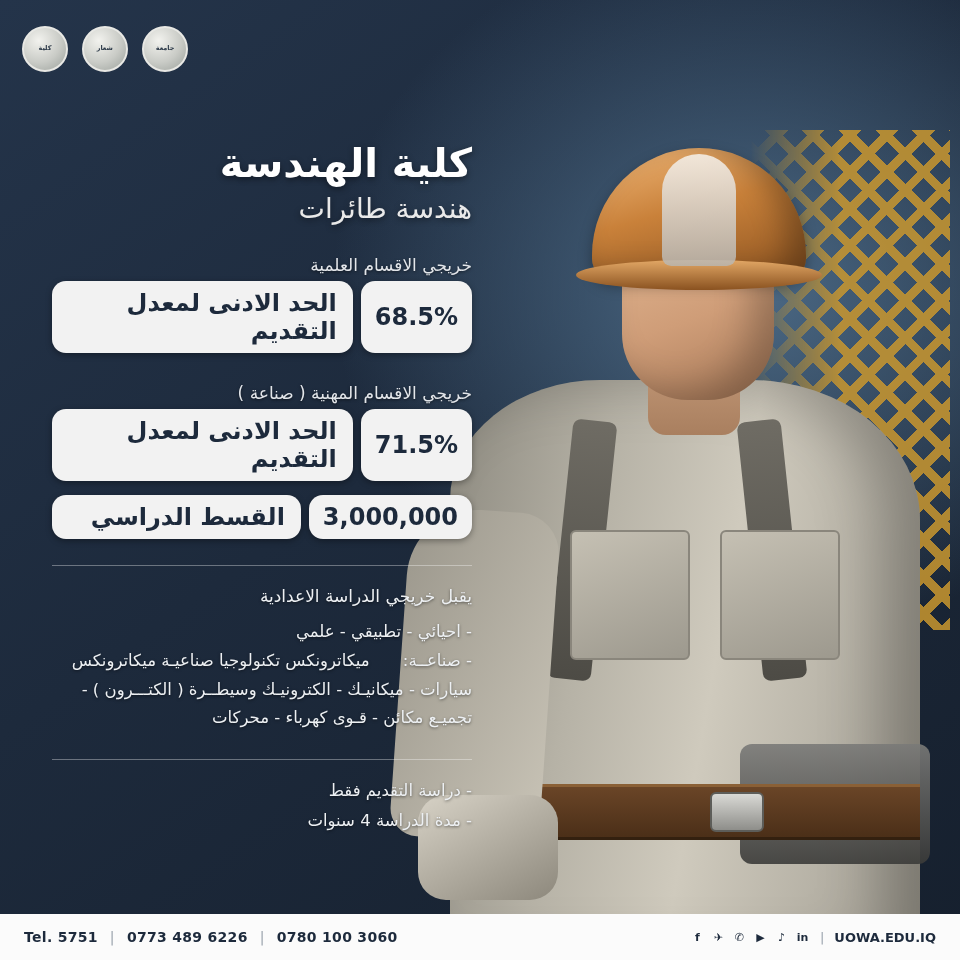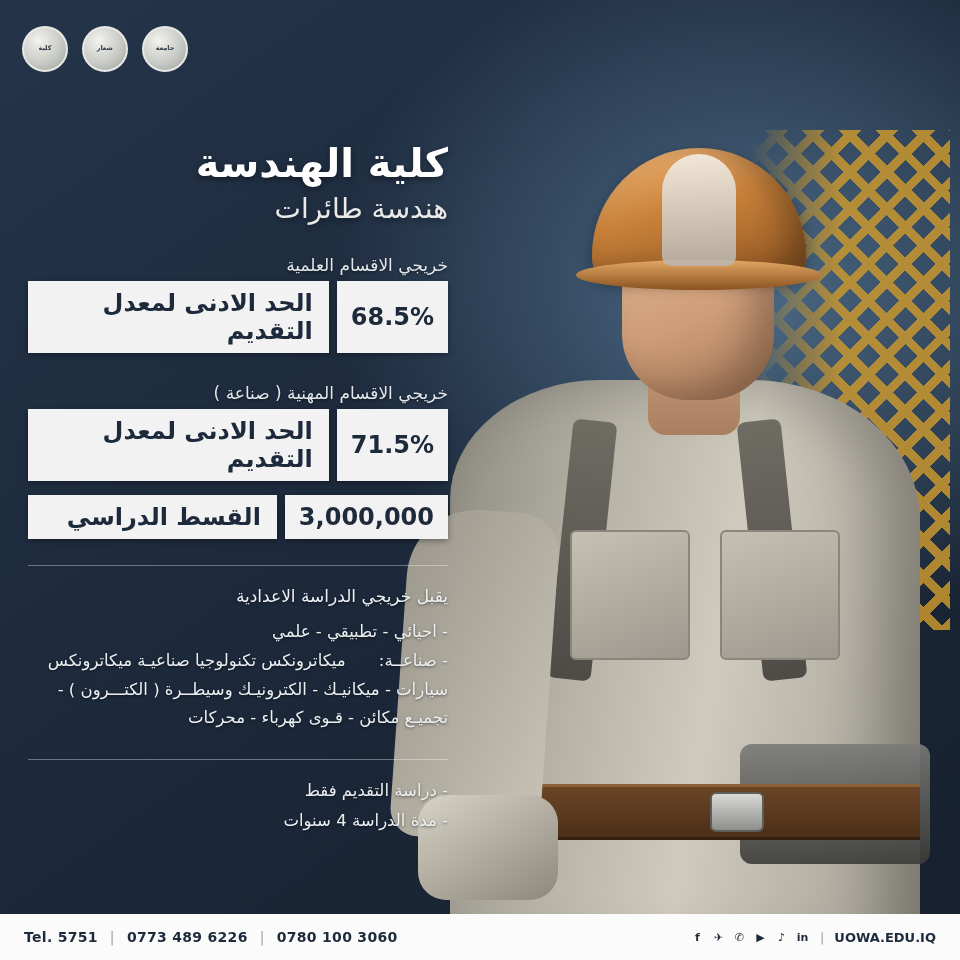--- a/index.html
+++ b/index.html
@@ -144,21 +144,21 @@
     opacity: .9;
   }
   .w-fade {
     position: absolute; inset: 0;
     background: linear-gradient(to left, rgba(0,0,0,0) 55%, rgba(27,39,55,.0) 100%);
   }
 
   
   .content {
     position: absolute;
-    top: 140px; right: 512px;
+    top: 140px; right: 488px;
     width: 420px;
     z-index: 5;
     text-align: right;
     color: #fff;
   }
   .title {
     font-size: 40px; font-weight: bold; letter-spacing: 1px;
     color: #ffffff;
     text-shadow: 0 2px 6px rgba(0,0,0,.45);
     line-height: 1.15;
@@ -173,21 +173,21 @@
     font-size: 17px; color: #e3e6ea; margin: 30px 0 6px;
     text-shadow: 0 1px 3px rgba(0,0,0,.5);
   }
 
   .row {
     display: flex; flex-direction: row; align-items: stretch;
     gap: 8px; margin-bottom: 6px; justify-content: flex-start;
   }
   .pill {
     background: #f2f2f2; color: #1d2a3c;
-    border-radius: 0;
+    border-radius: 14px;
     display: flex; align-items: center;
     box-shadow: 0 2px 6px rgba(0,0,0,.35);
   }
   .pill.label {
     flex: 1 1 auto;
     padding: 8px 16px;
     font-size: 24px; font-weight: bold;
     justify-content: flex-start;
   }
   .pill.value {

